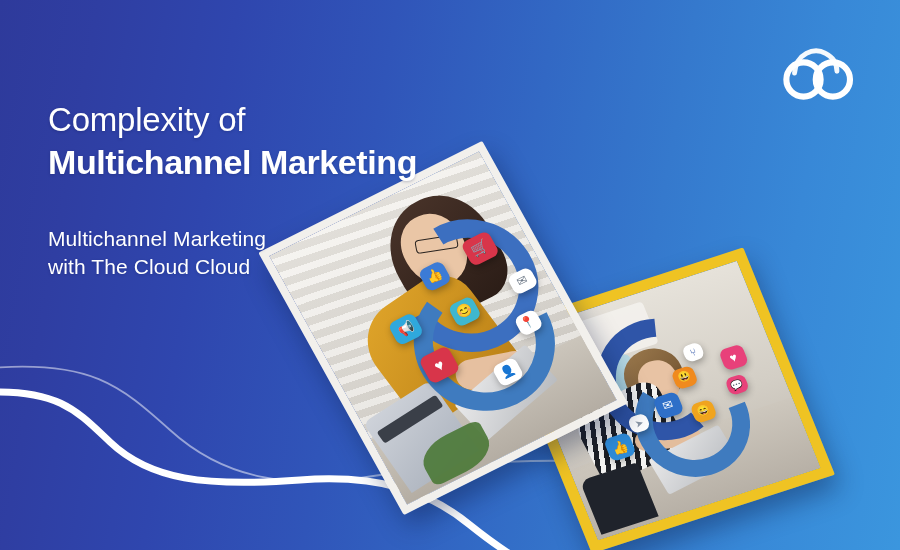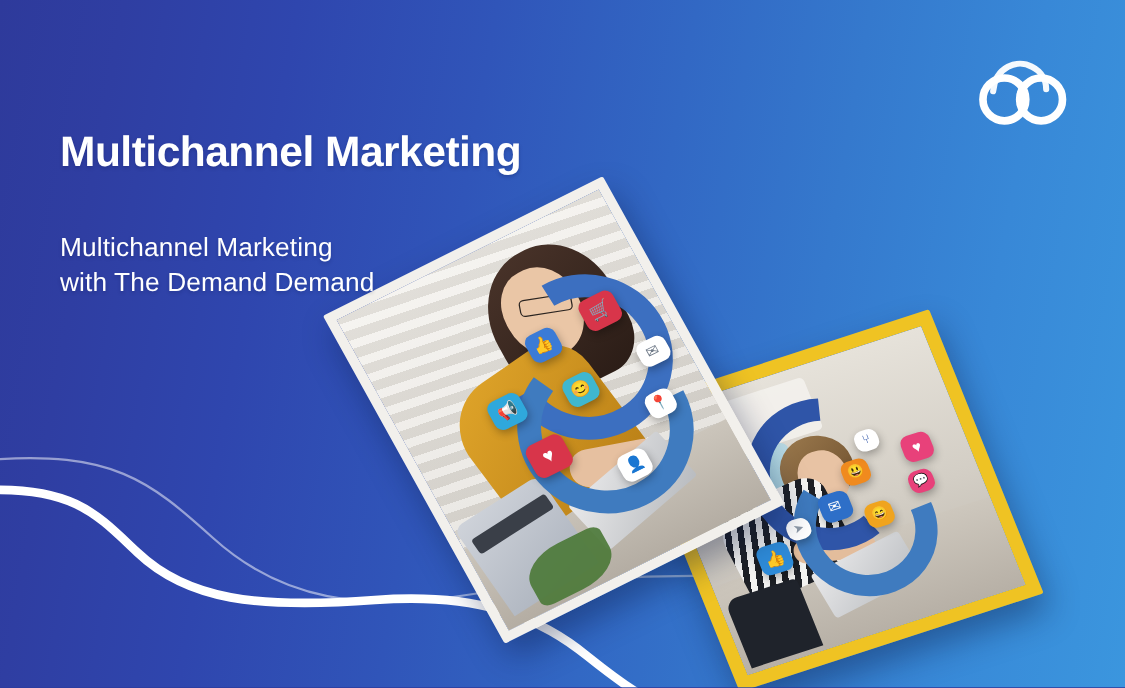--- a/index.html
+++ b/index.html
@@ -128,25 +128,26 @@
 <div id="banner">
 
   <svg class="waves" viewBox="0 0 620 230" preserveAspectRatio="none">
     <path d="M -10 38 C 90 30 120 55 170 100 C 225 150 290 160 380 145 C 470 130 560 128 640 134" fill="none" stroke="#ffffff" stroke-opacity="0.5" stroke-width="1.8"></path>
     <path d="M -10 62 C 60 60 78 82 110 112 C 150 150 205 157 300 150 C 380 144 430 162 470 195 C 500 219 520 232 540 240" fill="none" stroke="#ffffff" stroke-width="7" stroke-linecap="round"></path>
   </svg>
 
   <div class="copy">
     <div class="headline">
       <br>
+      <span>Complexity of</span>
       <span class="hl-bold">Multichannel Marketing</span>
     </div>
     <div class="subcopy">
       <span>Multichannel Marketing</span><br>
-      <span>with The Demand Demand</span>
+      <span>with The Cloud Cloud</span>
     </div>
   </div>
 
   <svg class="logo" viewBox="0 0 100 76">
     <g fill="none" stroke="#ffffff" stroke-width="7.5">
 
       <path d="M 20 38 C 22 14 44 6 58 14 C 68 19 72 28 72 36" stroke-width="6" stroke-linecap="round" stroke-opacity="0.95"></path>
 
       <circle cx="31" cy="46" r="21"></circle>
 

